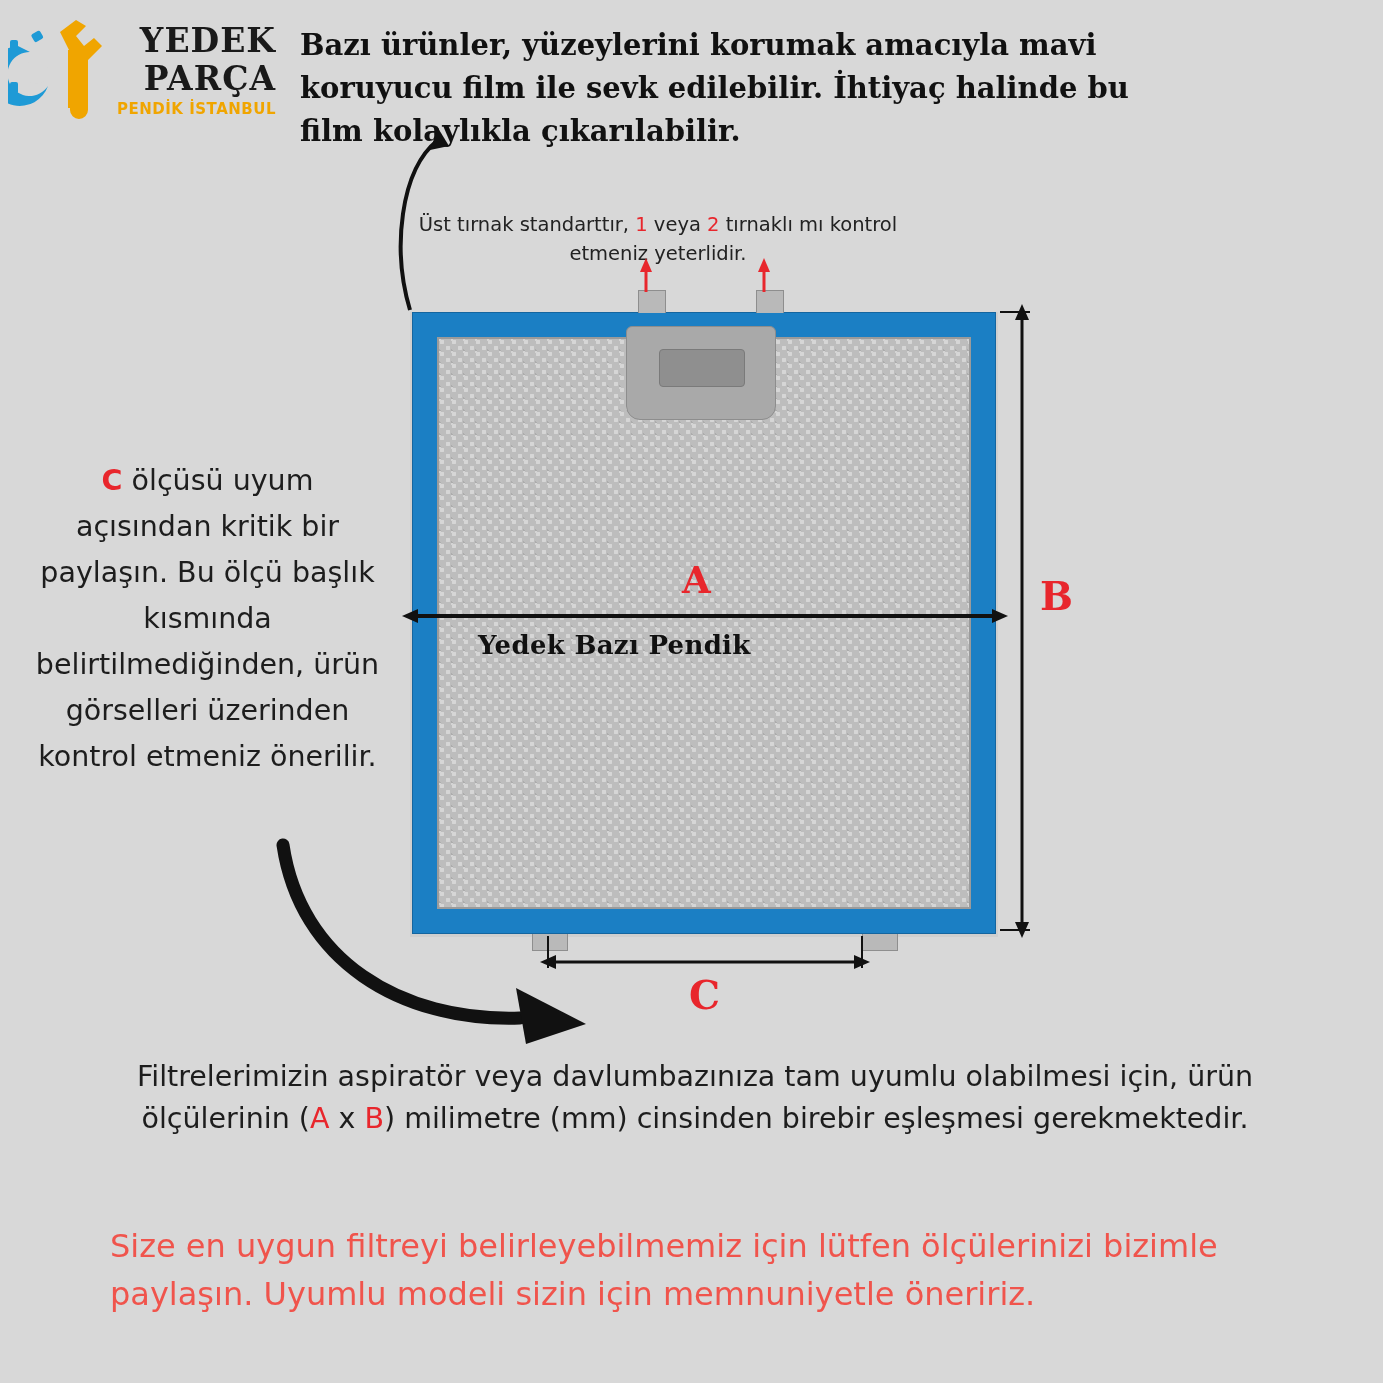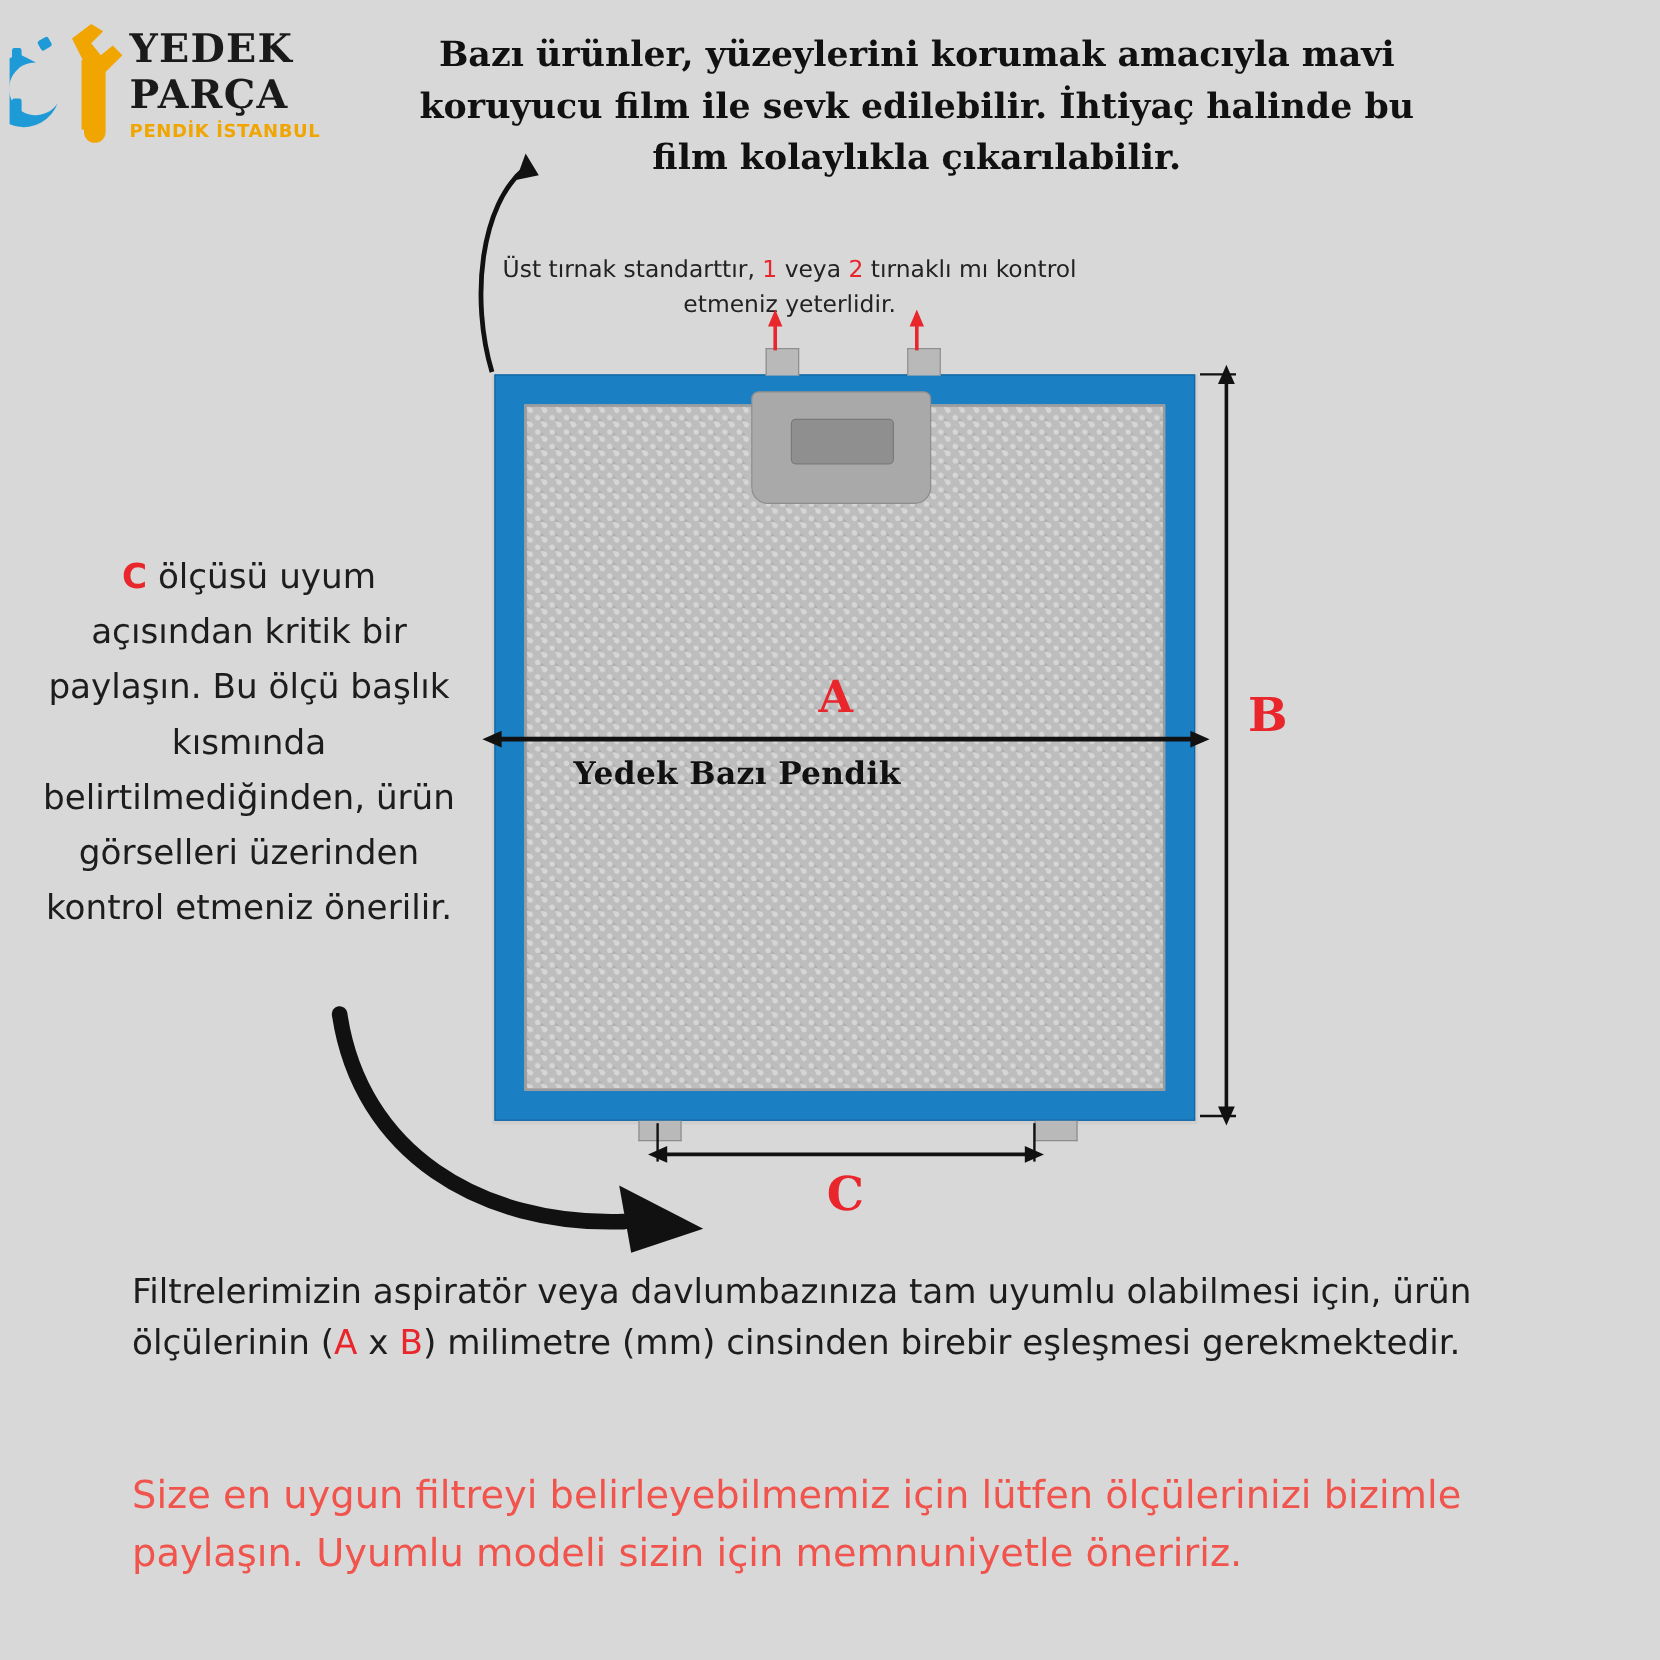--- a/index.html
+++ b/index.html
@@ -29,21 +29,21 @@
   }
   .logo-mark {
     position: absolute;
     left: 0; top: 8px;
     width: 98px; height: 105px;
   }
   .logo-text {
     position: absolute;
     left: 100px; top: 14px;
     width: 168px;
-    text-align: left;
+    text-align: right;
   }
   .logo-line {
     font-family: "DejaVu Serif", serif;
     font-weight: bold;
     font-size: 33px;
     letter-spacing: 1px;
     color: #1a1a1a;
     line-height: 38px;
   }
   .logo-sub {
@@ -53,27 +53,26 @@
     color: #f0a500;
     letter-spacing: 0.5px;
     margin-top: 2px;
   }
 
   
   .top-heading {
     position: absolute;
     left: 300px; top: 24px;
     width: 840px;
-    text-align: center;
+    text-align: left;
     font-family: "DejaVu Serif", serif;
     font-weight: bold;
     font-size: 29px;
     line-height: 43px;
     color: #111;
-    margin-left: 44px;
   }
 
   
   .tab-note {
     position: absolute;
     left: 408px; top: 210px;
     width: 500px;
     text-align: center;
     font-size: 19.5px;
     line-height: 29px;
@@ -211,21 +210,21 @@
     line-height: 46px;
     color: #1d1d1d;
   }
   .left-note .ch { color: #e8262c; font-weight: bold; }
 
   
   .bottom-note {
     position: absolute;
     left: 110px; top: 1056px;
     width: 1170px;
-    text-align: left;
+    text-align: center;
     font-size: 28.5px;
     line-height: 42px;
     color: #1d1d1d;
   }
   .bottom-note .ch { color: #e8262c; }
   .bottom-cta {
     position: absolute;
     left: 110px; top: 1222px;
     width: 1170px;
     text-align: left;

